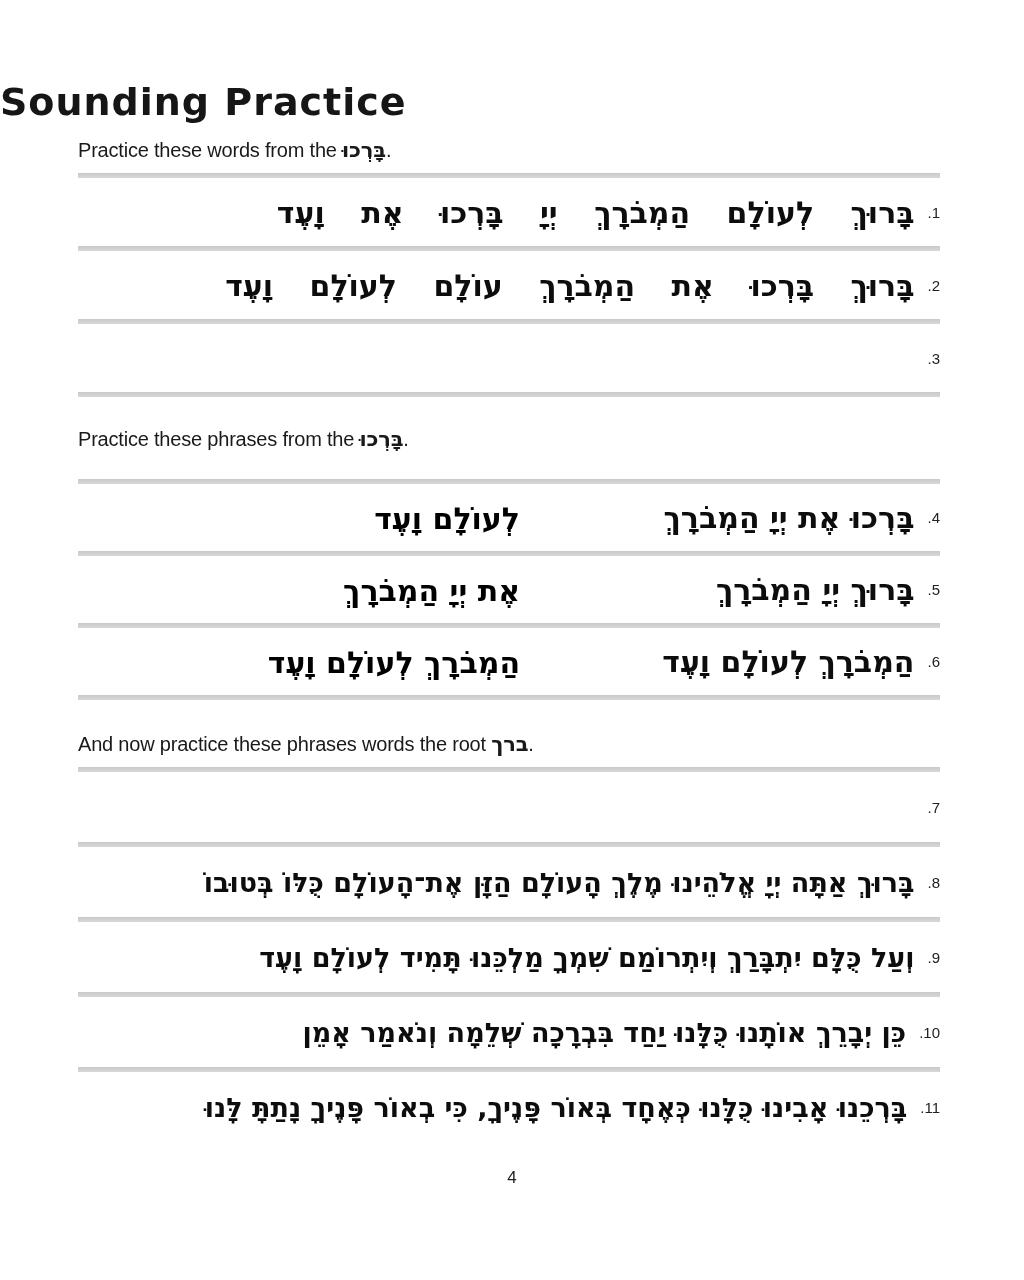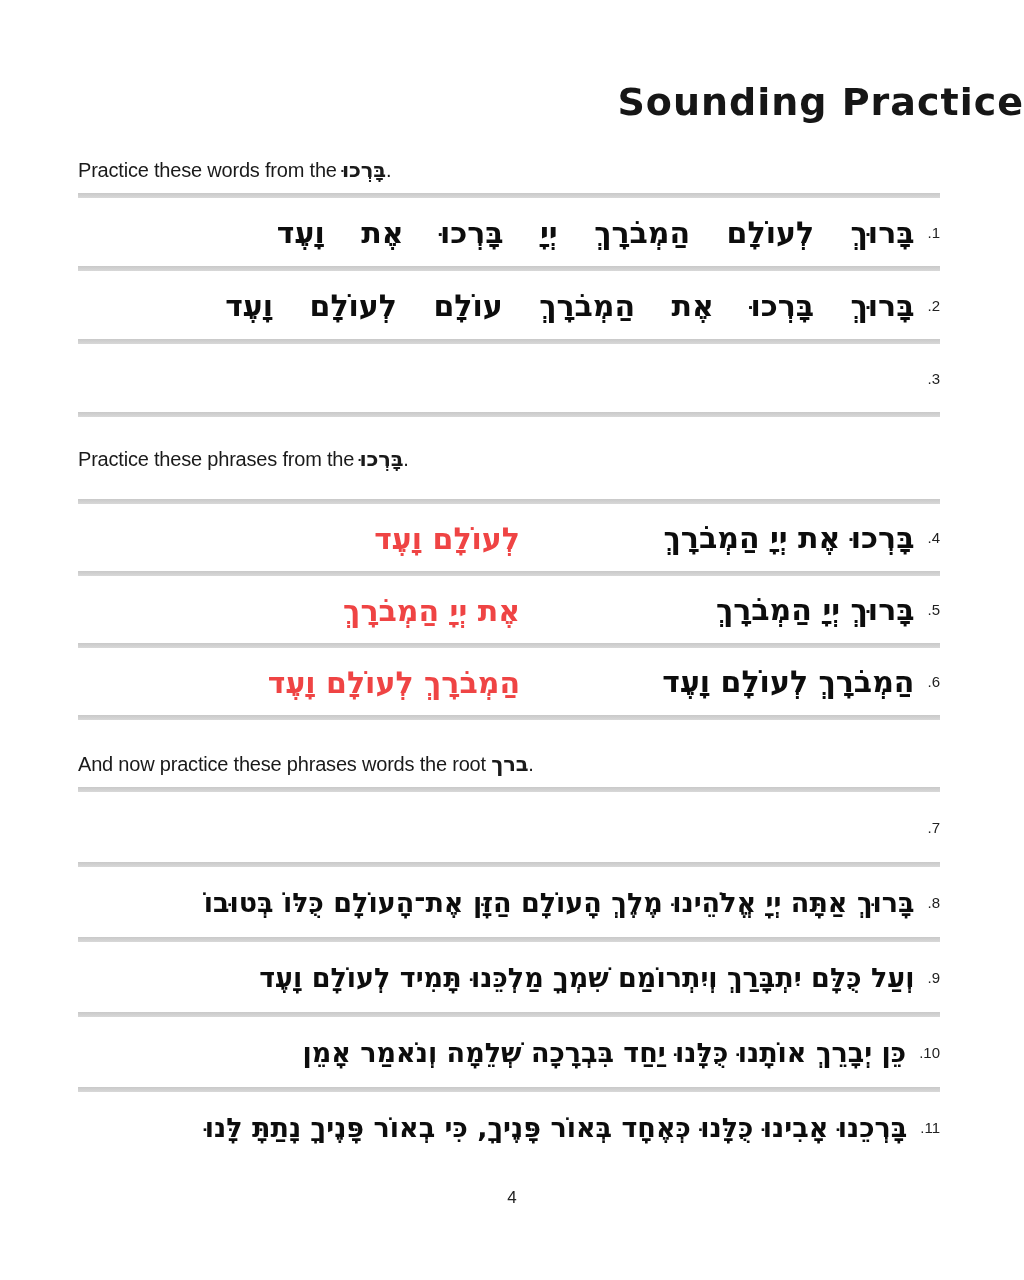--- a/index.html
+++ b/index.html
@@ -2,46 +2,46 @@
 <html><head>
 <meta charset="utf-8">
 <style>
   * { margin:0; padding:0; box-sizing:border-box; }
   body { background:#ffffff; }
   .page {
     width:1024px; height:1280px; position:relative; background:#ffffff;
     font-family:"Liberation Sans", sans-serif; color:#111111; overflow:hidden;
   }
   .title {
-    text-align:right; padding-top:80px; font-size:38px; font-weight:bold;
+    text-align:left; padding-top:80px; font-size:38px; font-weight:bold;
     font-family:"DejaVu Sans", sans-serif; letter-spacing:1px; color:#161616;
   }
   .content { margin:0 84px 0 78px; }
   .instruction { font-size:20px; color:#1a1a1a; letter-spacing:-0.2px; }
-  .instr-1 { margin-top:34px; margin-bottom:11px; }
+  .instr-1 { margin-top:14px; margin-bottom:11px; }
   .instr-2 { margin-top:30px; margin-bottom:28px; }
   .instr-3 { margin-top:32px; margin-bottom:11px; }
   .heb { font-family:"DejaVu Sans", sans-serif; font-weight:bold; unicode-bidi:embed; }
   .instr-heb { font-size:21px; }
   .rule { height:5px; background:linear-gradient(#c9c9c9,#d8d8d8); }
   .row {
     direction:rtl; display:flex; align-items:center; position:relative;
     white-space:nowrap;
   }
   .row-s1 { height:68px; }
   .row-s2 { height:67px; }
   .row-s3 { height:70px; }
   .row-number { font-size:15px; color:#222222; margin-left:13px; flex:0 0 auto; }
   .row-text { font-size:30px; color:#0d0d0d; }
   .spread .row-text { word-spacing:26px;text-align:right; }
   .row-s3 .row-text { font-size:27px; }
   .phrase-left {
     position:absolute; left:0; top:50%; transform:translateY(-50%);
     width:442px; text-align:right; direction:rtl;
-    font-size:30px; color:#ef4444; white-space:nowrap;
+    font-size:30px; color:#000000; white-space:nowrap;
   }
   .page-number { text-align:center; margin-top:26px; font-size:17px; color:#222222; }
 </style>
 </head>
 <body>
 
 <div class="page">
   <h1 class="title">Sounding Practice</h1>
 
   <div class="content">

